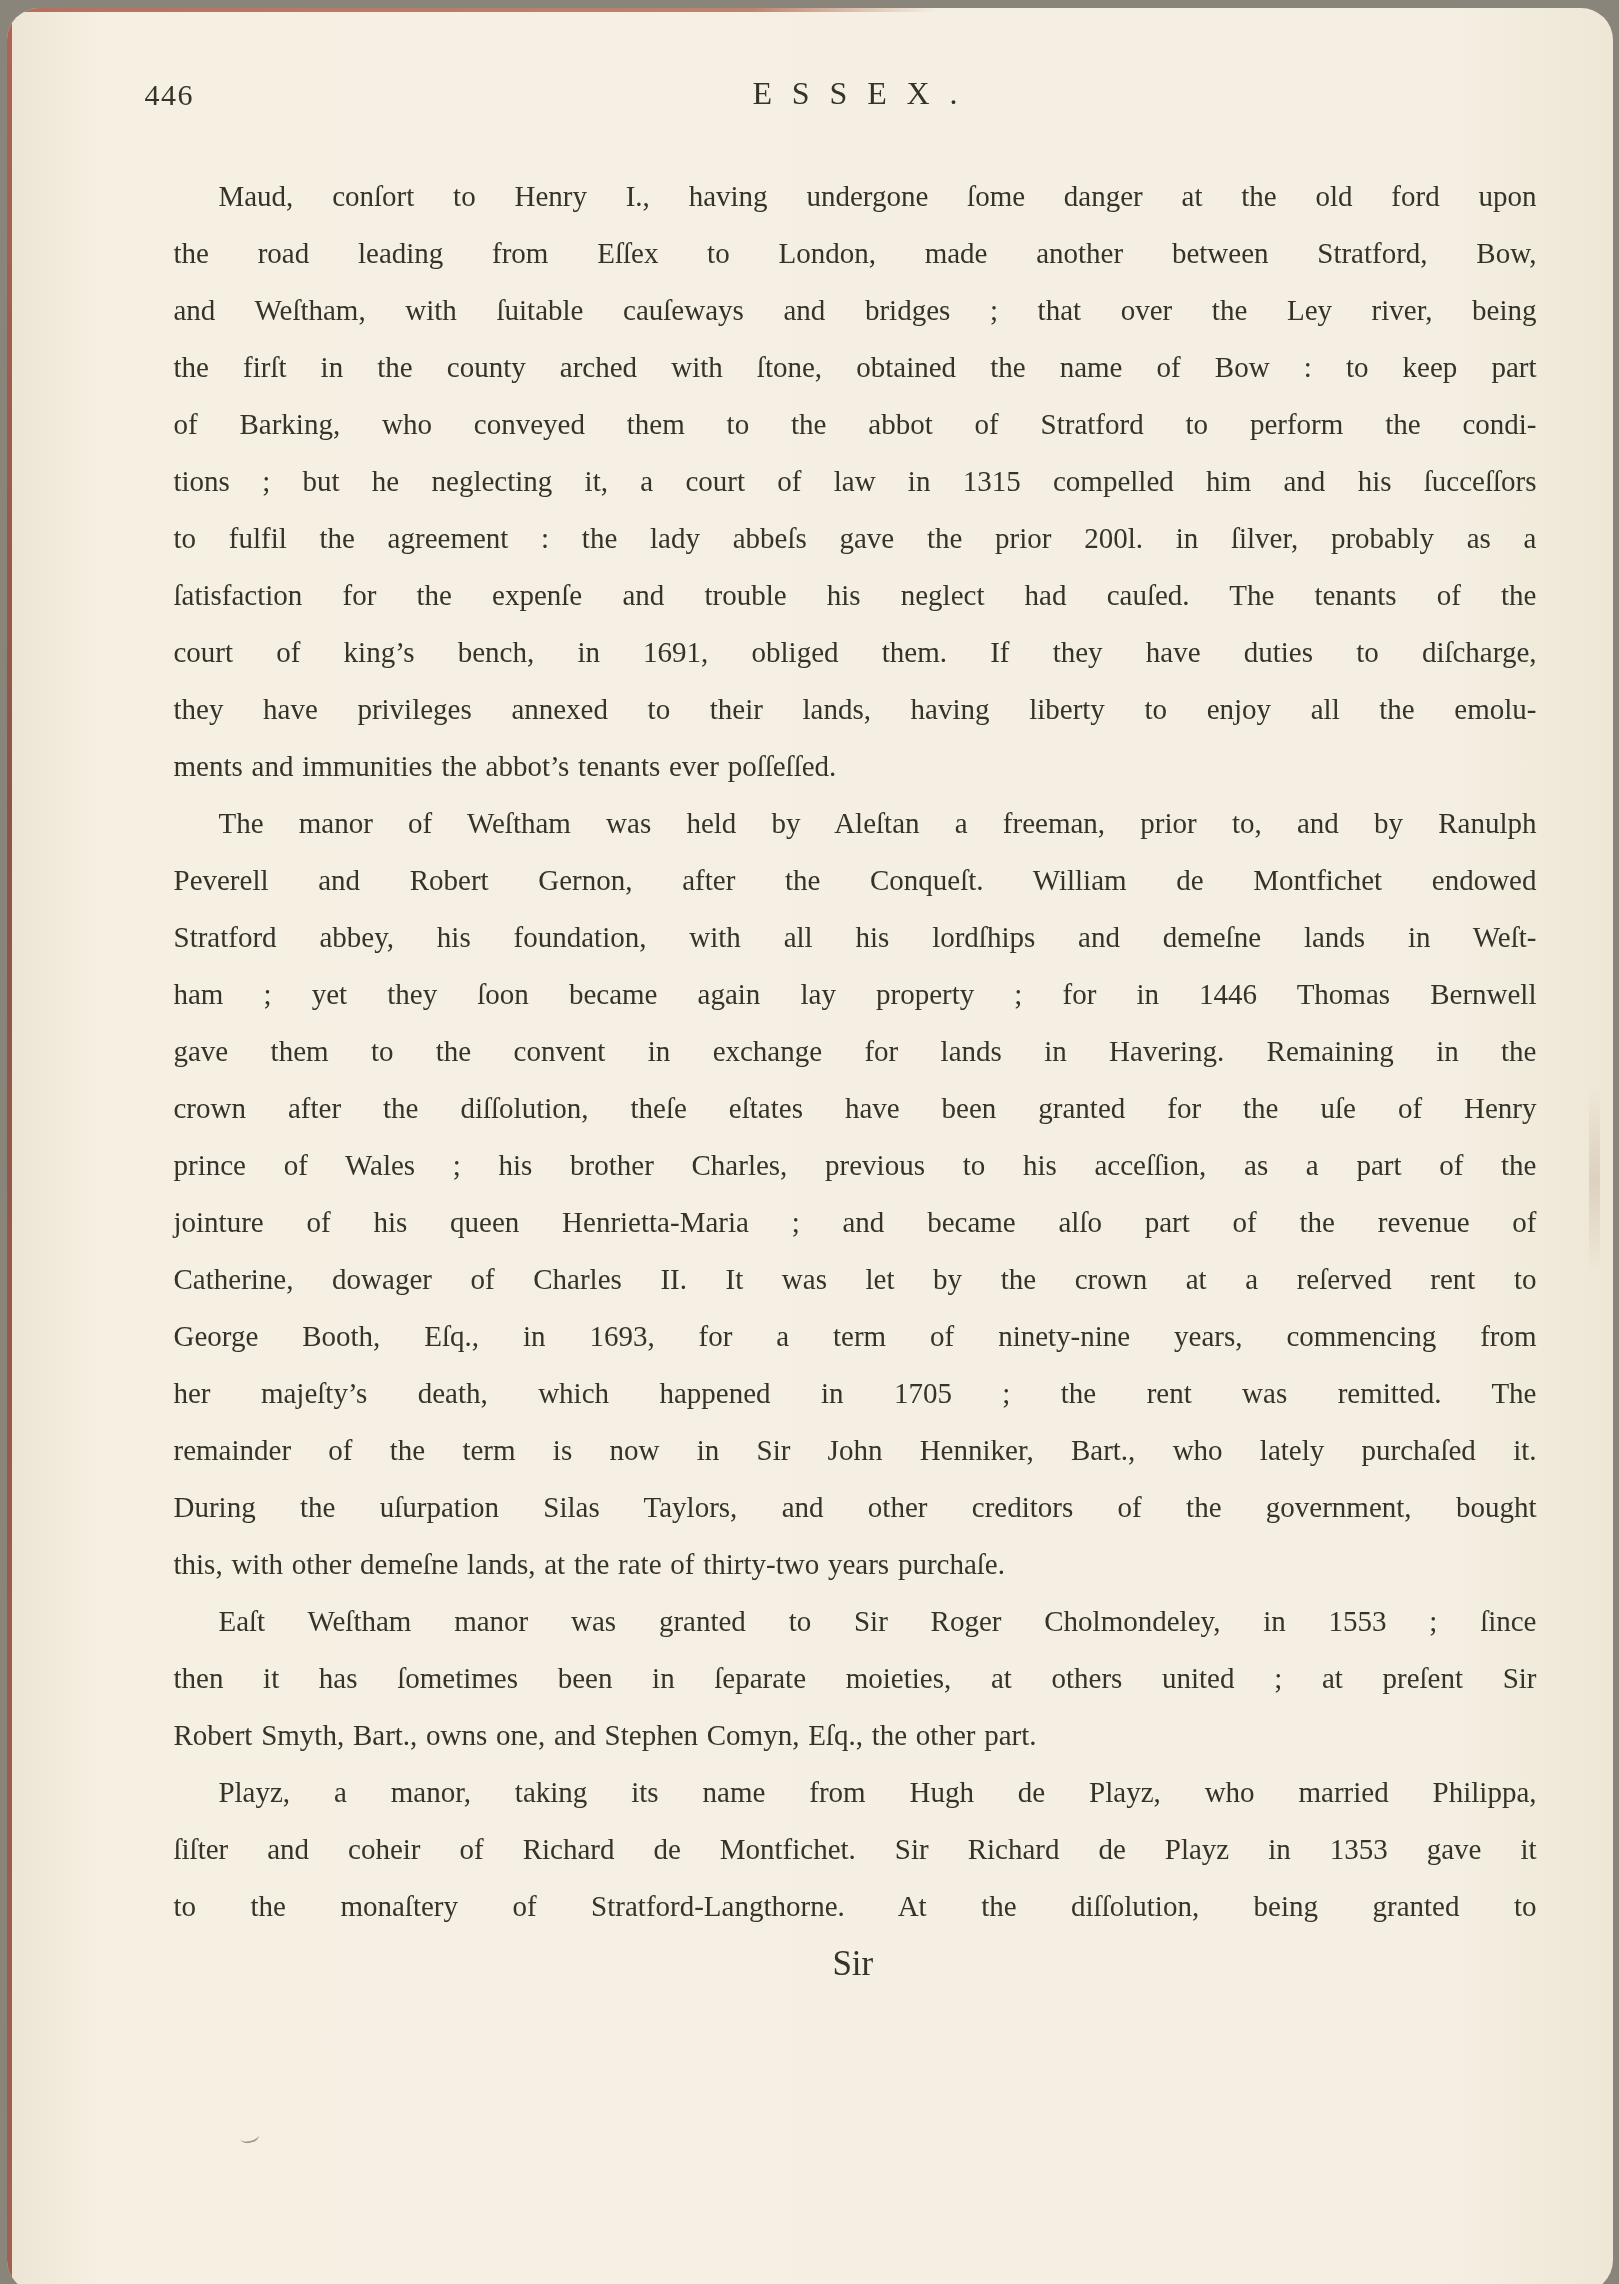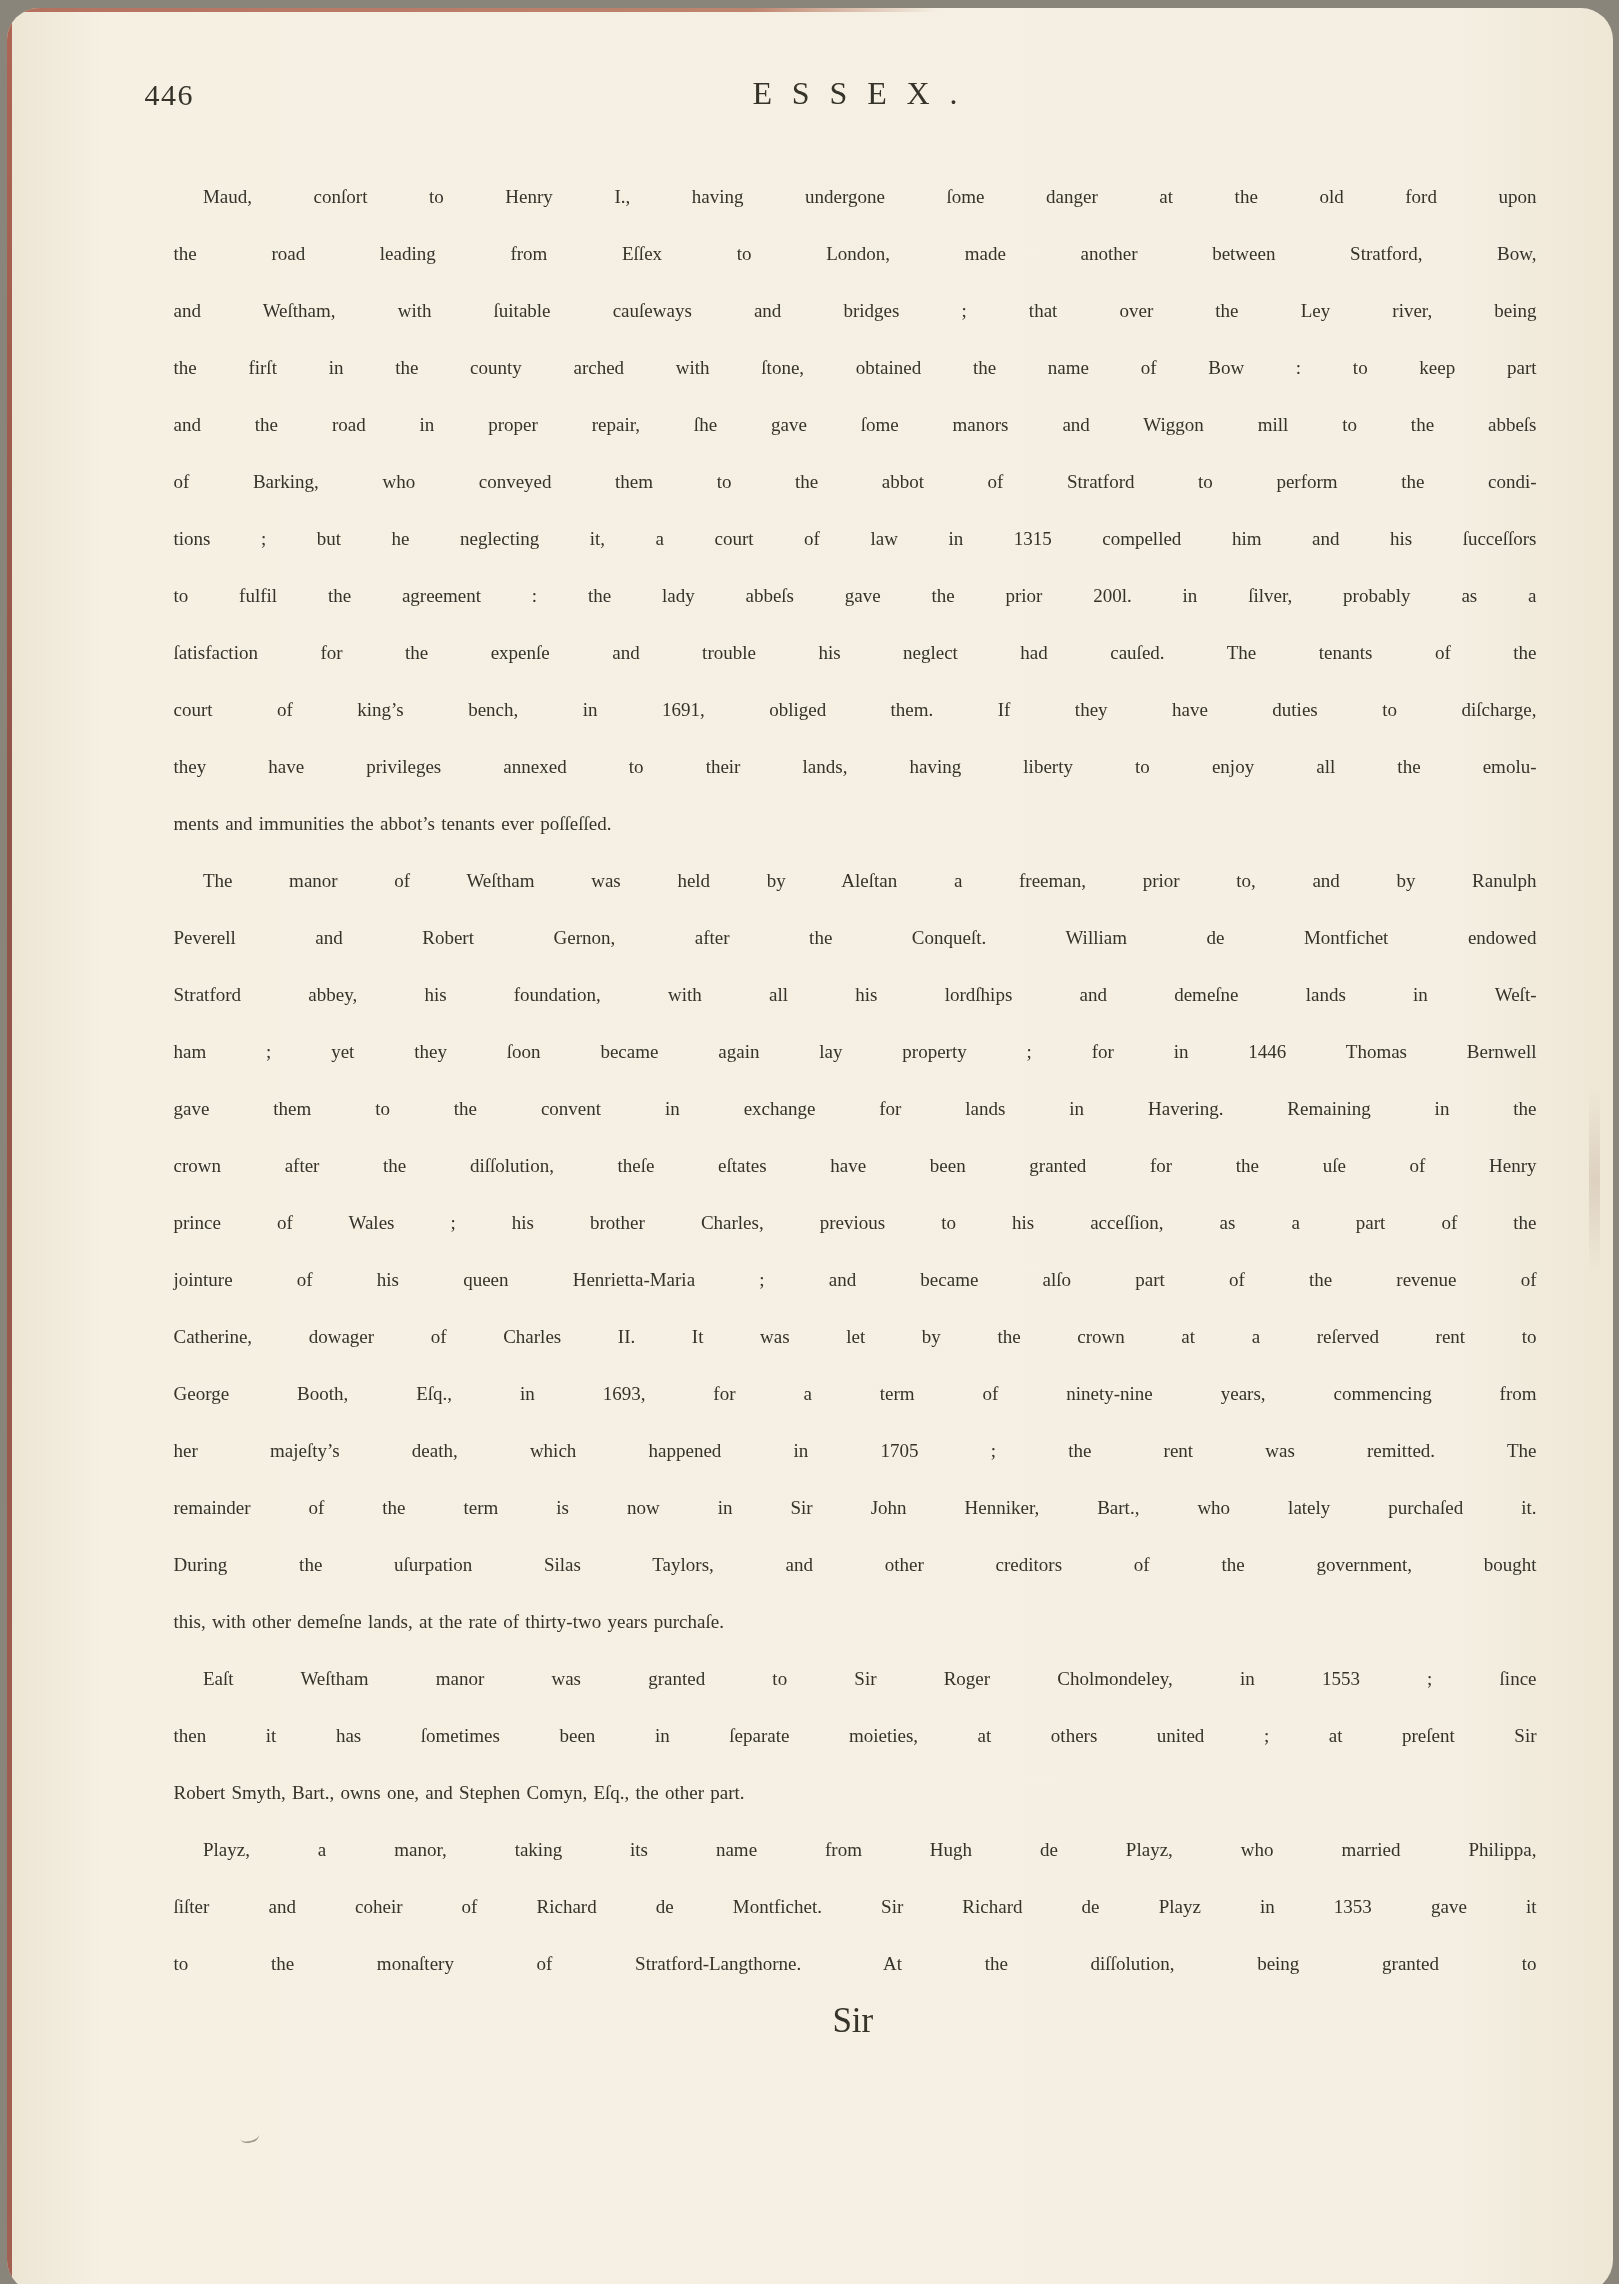--- a/index.html
+++ b/index.html
@@ -66,21 +66,21 @@
     position: absolute;
     left: 0; right: 0;
     top: -2.9px;
     text-align: center;
     font-size: 32px;
     letter-spacing: 0.62em;
     text-indent: 0.62em; 
   }
 
   .body-text {
-    font-size: 19px;
+    font-size: 29px;
     line-height: 57px;
   }
   .para { margin: 0; }
   .para .line {
     text-align: justify;
     text-align-last: justify;
     white-space: normal;
     word-spacing: 1.5px;
   }
   .para .line.line-last {
@@ -111,21 +111,20 @@
     <span class="page-number">446</span>
     <span class="running-title">ESSEX.</span>
   </div>
 
   <div class="body-text">
     <div class="para">
         <div class="line">Maud, conſort to Henry I., having undergone ſome danger at the old ford upon</div>
         <div class="line">the road leading from Eſſex to London, made another between Stratford, Bow,</div>
         <div class="line">and Weſtham, with ſuitable cauſeways and bridges ; that over the Ley river, being</div>
         <div class="line">the firſt in the county arched with ſtone, obtained the name of Bow : to keep part</div>
-        <div class="line">and the road in proper repair, ſhe gave ſome manors and Wiggon mill to the abbeſs</div>
         <div class="line">of Barking, who conveyed them to the abbot of Stratford to perform the condi-</div>
         <div class="line">tions ; but he neglecting it, a court of law in 1315 compelled him and his ſucceſſors</div>
         <div class="line">to fulfil the agreement : the lady abbeſs gave the prior 200l. in ſilver, probably as a</div>
         <div class="line">ſatisfaction for the expenſe and trouble his neglect had cauſed. The tenants of the</div>
         <div class="line">court of king’s bench, in 1691, obliged them. If they have duties to diſcharge,</div>
         <div class="line">they have privileges annexed to their lands, having liberty to enjoy all the emolu-</div>
         <div class="line line-last">ments and immunities the abbot’s tenants ever poſſeſſed.</div>
       </div>
     <div class="para">
         <div class="line">The manor of Weſtham was held by Aleſtan a freeman, prior to, and by Ranulph</div>

